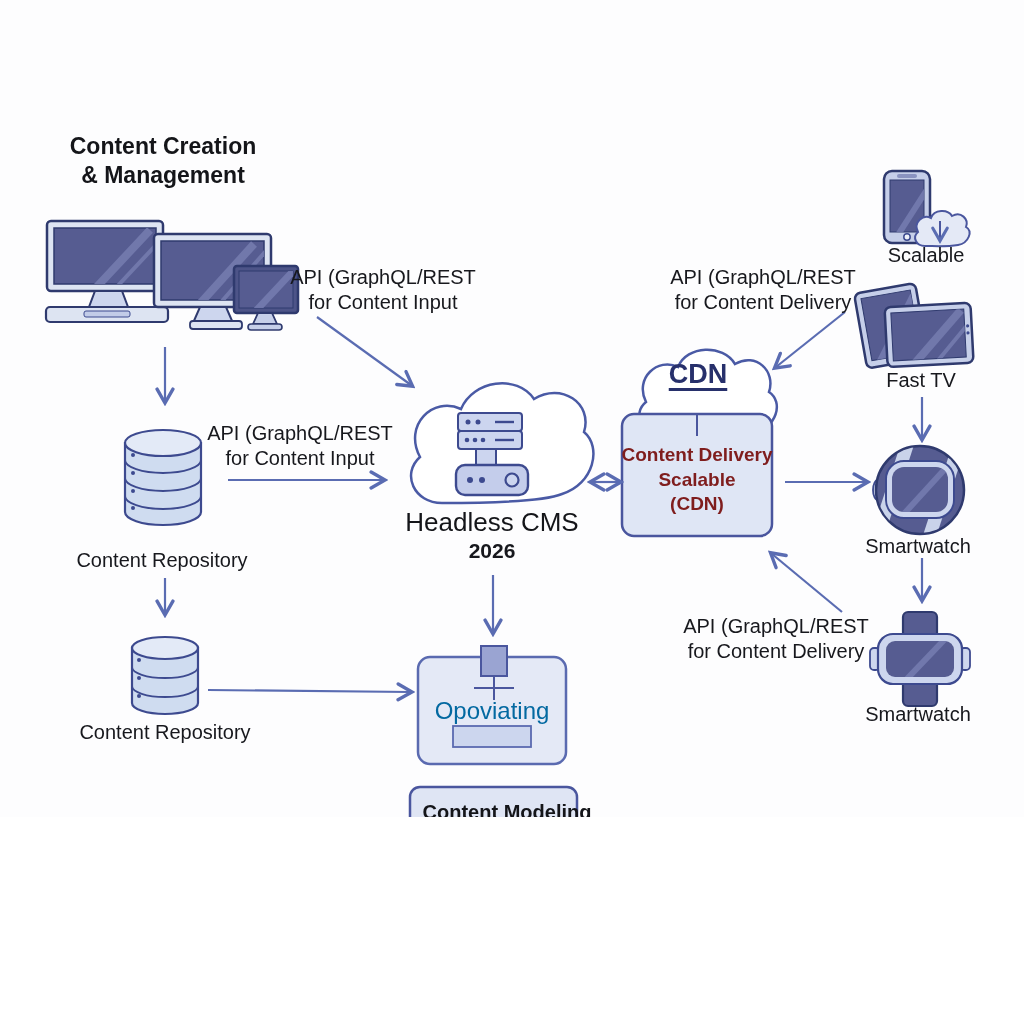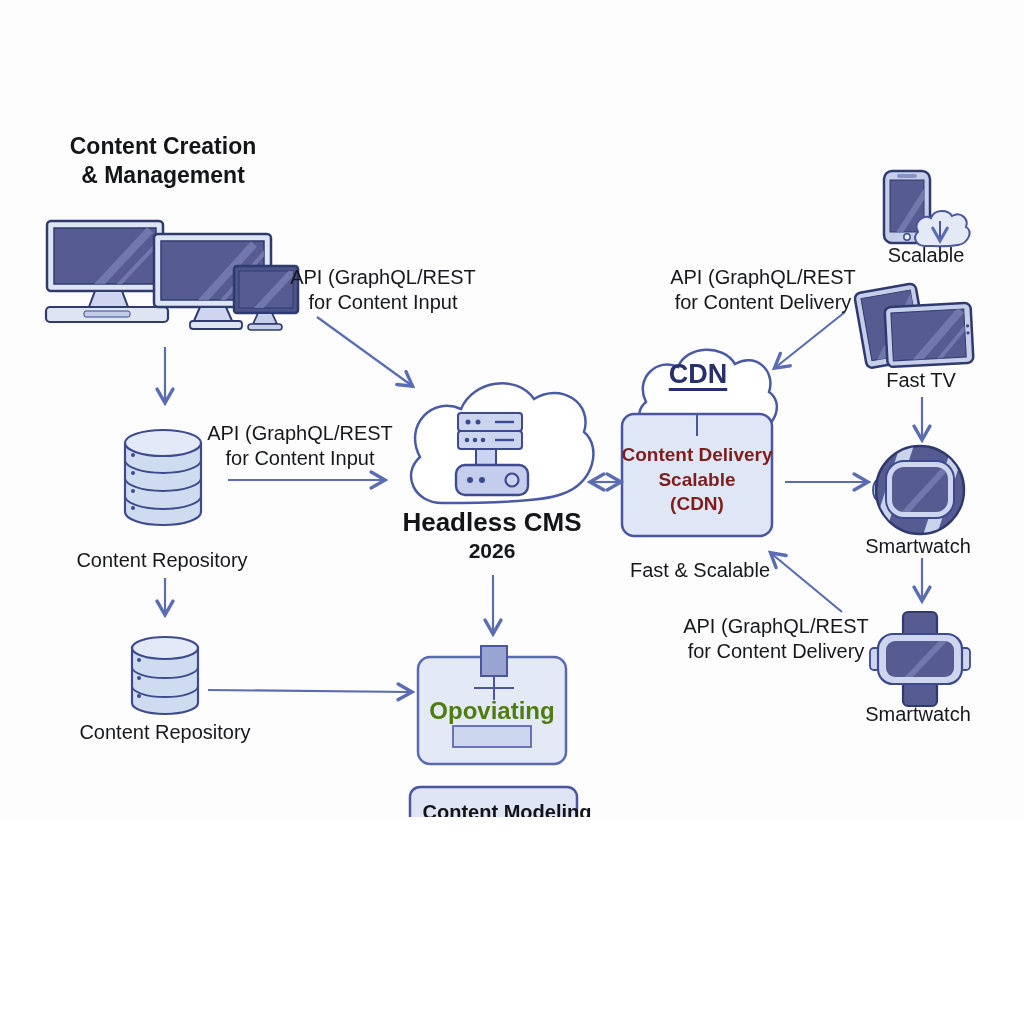--- a/index.html
+++ b/index.html
@@ -9,28 +9,28 @@
     font-family:"Liberation Sans", sans-serif;
     color:#1c1d24;overflow:hidden;
   }
   .stage svg{position:absolute;left:0;top:0;}
   .lbl{
     position:absolute;text-align:center;line-height:1.24;
     white-space:nowrap;transform:translateX(-50%);
     color:#17181d;font-size:20px;
   }
   .heading{font-weight:bold;font-size:23px;color:#141519;}
-  .node-title{font-weight:bold;font-size:26px;color:#141519;line-height:1.2;}
+  .node-title{font-weight:normal;font-size:26px;color:#141519;line-height:1.2;}
   .node-sub{font-weight:bold;font-size:21px;}
   .cdn-word{
     font-weight:bold;font-size:27px;color:#27306b;
     text-decoration:underline;text-decoration-thickness:3px;text-underline-offset:5px;
   }
   .boxtext{font-weight:bold;font-size:19px;line-height:1.3;color:#7f1d1d;}
-  .boxtext-lg{font-weight:bold;font-size:24px;color:#4d7c0f;}
+  .boxtext-lg{font-weight:normal;font-size:24px;color:#0369a1;}
   .boxtext-md{font-weight:bold;font-size:20px;line-height:1.3;color:#141519;padding-left:28px;}
 </style>
 </head>
 <body>
 
 <div class="stage">
 
 <svg width="1024" height="1024" viewBox="0 0 1024 1024">
   <defs>
     <marker id="ah" markerWidth="9" markerHeight="9" viewBox="0 0 10 10" refX="7.5" refY="5" orient="auto-start-reverse">
@@ -285,21 +285,20 @@
 
   <div class="lbl" style="left:921px;top:368px;">
     <span>Fast TV</span>
   </div>
 
   <div class="lbl" style="left:918px;top:534px;">
     <span>Smartwatch</span>
   </div>
 
   <div class="lbl" style="left:700px;top:558px;">
-    <div>Fast &amp; Scalable</div>
   </div>
 
   <div class="lbl" style="left:776px;top:614px;">
     <div>API (GraphQL/REST</div>
     <div>for Content Delivery</div>
   </div>
 
   <div class="lbl" style="left:918px;top:702px;">
     <span>Smartwatch</span>
   </div>

